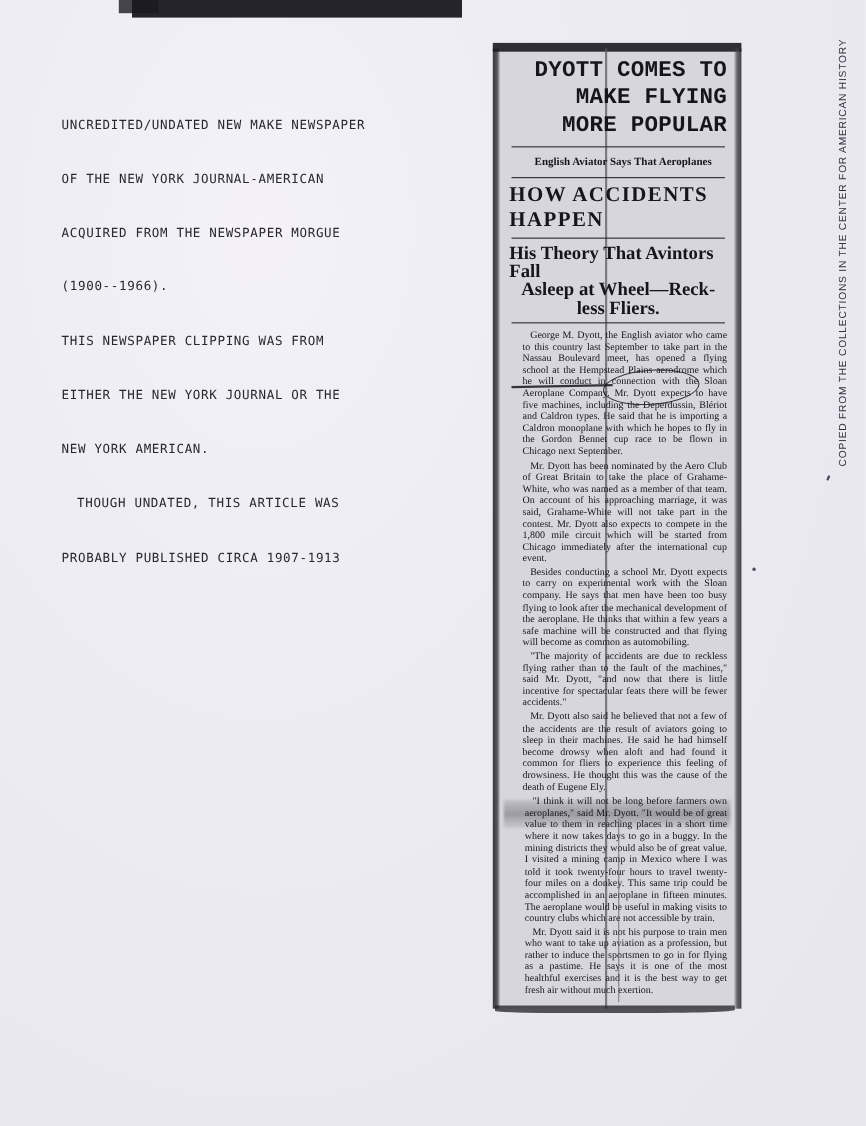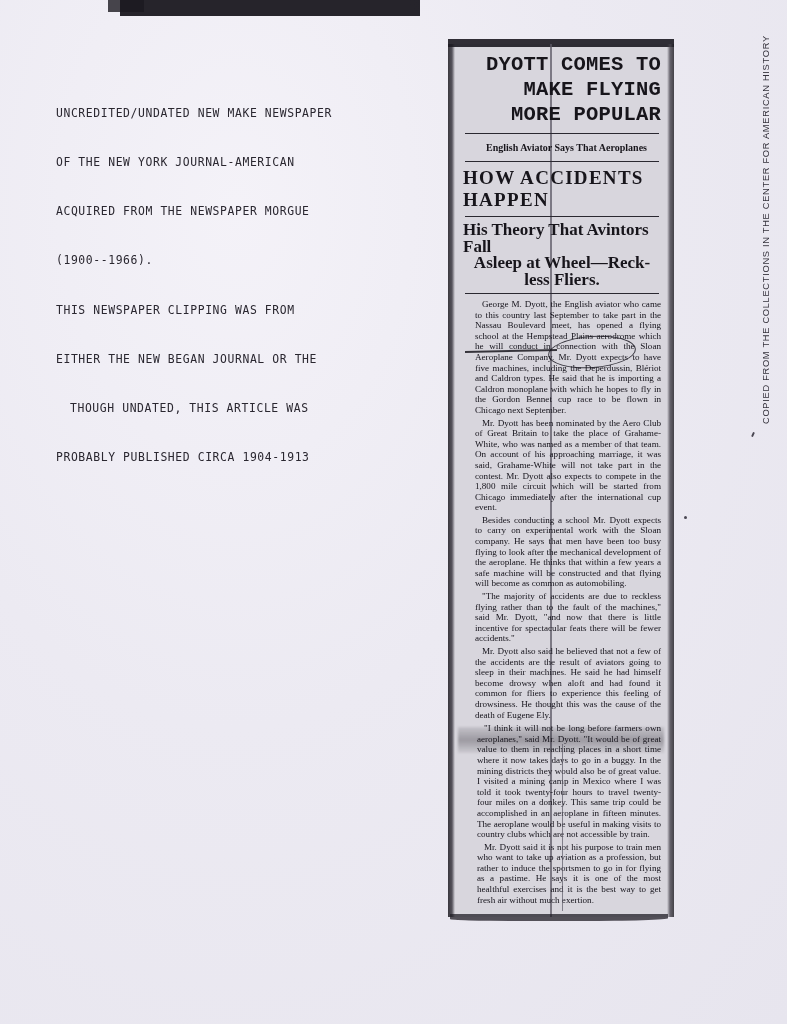--- a/index.html
+++ b/index.html
@@ -236,23 +236,24 @@
 
   <div class="top-smudge"></div>
   <div class="top-smudge2"></div>
 
   <div id="note">
     <span class="ln">UNCREDITED/UNDATED NEW MAKE NEWSPAPER</span>
     <span class="ln">OF THE NEW YORK JOURNAL-AMERICAN</span>
     <span class="ln">ACQUIRED FROM THE NEWSPAPER MORGUE</span>
     <span class="ln">(1900--1966).</span>
     <span class="ln">THIS NEWSPAPER CLIPPING WAS FROM</span>
-    <span class="ln">EITHER THE NEW BEGAN JOURNAL OR THE</span>
+    <span class="ln">EITHER THE NEW YORK JOURNAL OR THE</span>
+    <span class="ln">NEW YORK AMERICAN.</span>
     <span class="ln ind">THOUGH UNDATED, THIS ARTICLE WAS</span>
-    <span class="ln">PROBABLY PUBLISHED CIRCA 1904-1913</span>
+    <span class="ln">PROBABLY PUBLISHED CIRCA 1907-1913</span>
   </div>
 
   <div id="side-stamp">COPIED FROM THE COLLECTIONS IN THE CENTER FOR AMERICAN HISTORY</div>
 
   <div class="speck" style="left:684px; top:516px; width:3px; height:3px;"></div>
   <div class="speck" style="left:752px; top:432px; width:2px; height:5px; border-radius:1px; transform:rotate(25deg);"></div>
 
   <div id="clip">
     <div class="clip-top-edge"></div>
     <div class="fold"></div>

